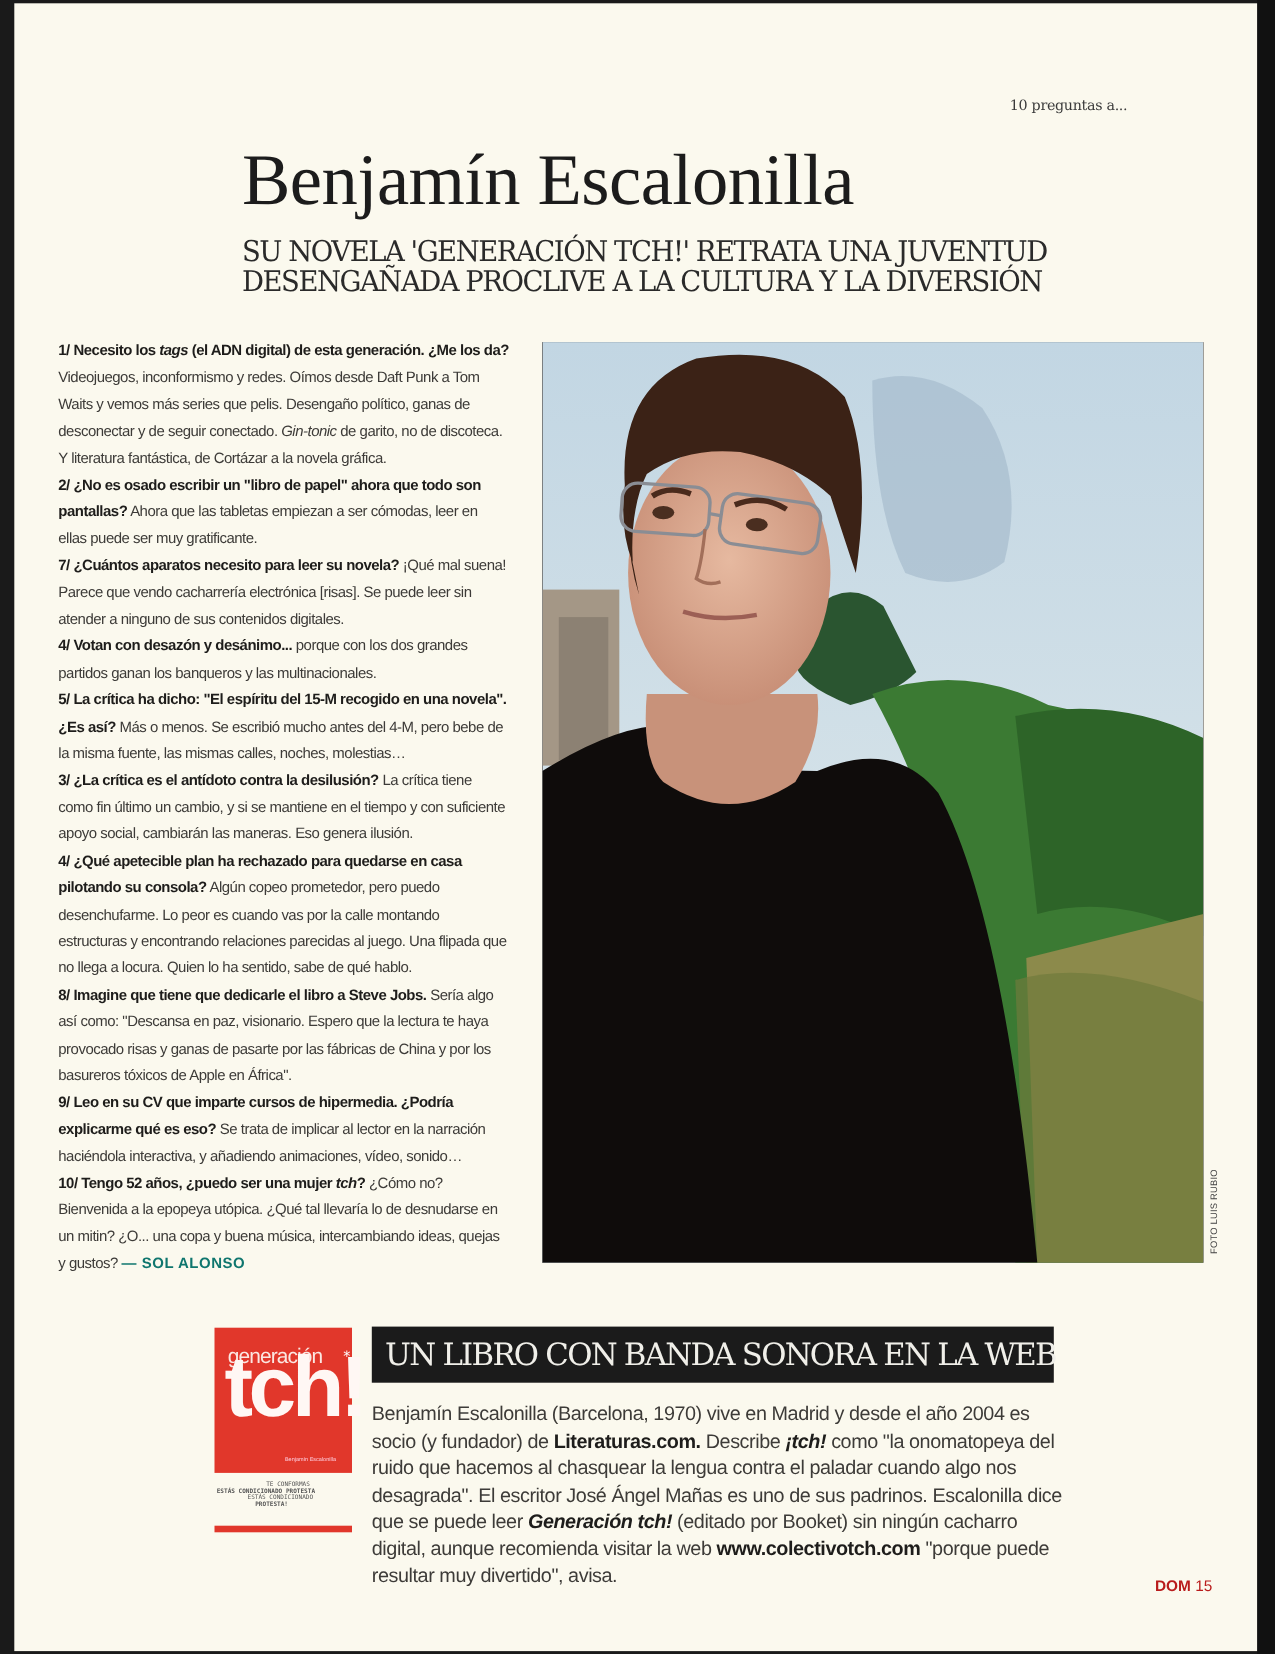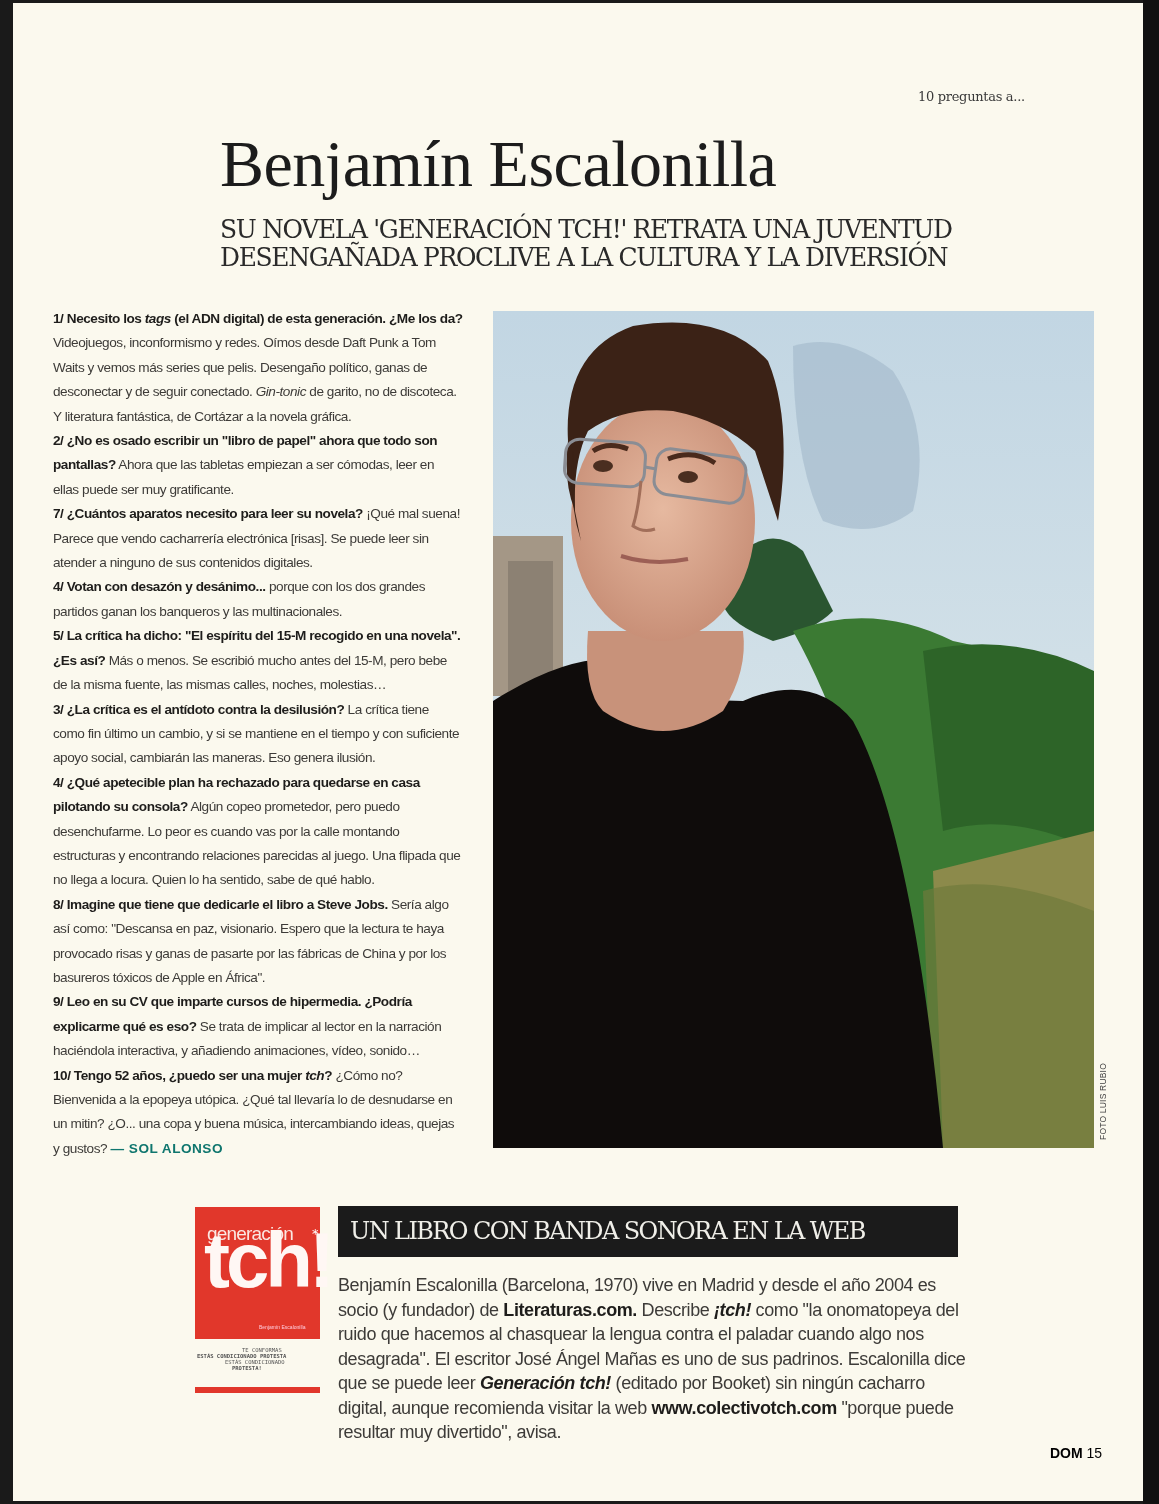--- a/index.html
+++ b/index.html
@@ -135,21 +135,21 @@
     width: 125px; height: 6px;
     background: #e1372b;
   }
   .sidebar-title {
     position: absolute;
     left: 325px; top: 1203px;
     width: 620px; height: 51px;
     background: #1b1b1b;
     color: #f0efe9;
     font-family: "DejaVu Serif", serif;
-    font-size: 24px;
+    font-size: 28px;
     line-height: 51px;
     padding-left: 12px;
     box-sizing: border-box;
     letter-spacing: -1.6px;
     white-space: nowrap;
   }
   .sidebar-body {
     position: absolute;
     left: 325px; top: 1270px;
     width: 630px;
@@ -157,21 +157,21 @@
     font-size: 18px;
     line-height: 24.5px;
     color: #3d3b38;
     letter-spacing: -0.4px;
   }
   .sidebar-body b { color: #1e1d1b; }
   .folio {
     position: absolute;
     left: 1037px; top: 1430px;
     font-family: "Liberation Sans", sans-serif;
-    font-size: 14px; color: #000000; margin-top: 12px;
+    font-size: 14px; color: #b91c1c;
   }
   .folio b { font-weight: bold; }
 </style>
 </head>
 <body>
 
 <div class="page">
 
   <div class="section-label">10 preguntas a...</div>
 
@@ -182,21 +182,21 @@
     <div>DESENGAÑADA PROCLIVE A LA CULTURA Y LA DIVERSIÓN</div>
   </div>
 
   <div class="qa">
     <p>
       <span class="q"><span>1/ Necesito los </span><i>tags</i><span> (el ADN digital) de esta generación. ¿Me los da?</span></span><span><span> Videojuegos, inconformismo y redes. Oímos desde Daft Punk a Tom Waits y vemos más series que pelis. Desengaño político, ganas de desconectar y de seguir conectado. </span><i>Gin-tonic</i><span> de garito, no de discoteca. Y literatura fantástica, de Cortázar a la novela gráfica.</span></span>
     </p>
     <p><span class="q">2/ ¿No es osado escribir un "libro de papel" ahora que todo son pantallas?</span><span> Ahora que las tabletas empiezan a ser cómodas, leer en ellas puede ser muy gratificante.</span></p>
     <p><span class="q">7/ ¿Cuántos aparatos necesito para leer su novela?</span><span> ¡Qué mal suena! Parece que vendo cacharrería electrónica [risas]. Se puede leer sin atender a ninguno de sus contenidos digitales.</span></p>
     <p><span class="q">4/ Votan con desazón y desánimo...</span><span> porque con los dos grandes partidos ganan los banqueros y las multinacionales.</span></p>
-    <p><span class="q">5/ La crítica ha dicho: "El espíritu del 15-M recogido en una novela". ¿Es así?</span><span> Más o menos. Se escribió mucho antes del 15-M, pero bebe de la misma fuente, las mismas calles, noches, molestias…</span></p>
+    <p><span class="q">5/ La crítica ha dicho: "El espíritu del 15-M recogido en una novela". ¿Es así?</span><span> Más o menos. Se escribió mucho antes del 4-M, pero bebe de la misma fuente, las mismas calles, noches, molestias…</span></p>
     <p><span class="q">3/ ¿La crítica es el antídoto contra la desilusión?</span><span> La crítica tiene como fin último un cambio, y si se mantiene en el tiempo y con suficiente apoyo social, cambiarán las maneras. Eso genera ilusión.</span></p>
     <p><span class="q">4/ ¿Qué apetecible plan ha rechazado para quedarse en casa pilotando su consola?</span><span> Algún copeo prometedor, pero puedo desenchufarme. Lo peor es cuando vas por la calle montando estructuras y encontrando relaciones parecidas al juego. Una flipada que no llega a locura. Quien lo ha sentido, sabe de qué hablo.</span></p>
     <p><span class="q">8/ Imagine que tiene que dedicarle el libro a Steve Jobs.</span><span> Sería algo así como: "Descansa en paz, visionario. Espero que la lectura te haya provocado risas y ganas de pasarte por las fábricas de China y por los basureros tóxicos de Apple en África".</span></p>
     <p><span class="q">9/ Leo en su CV que imparte cursos de hipermedia. ¿Podría explicarme qué es eso?</span><span> Se trata de implicar al lector en la narración haciéndola interactiva, y añadiendo animaciones, vídeo, sonido…</span></p>
     <p>
       <span class="q"><span>10/ Tengo 52 años, ¿puedo ser una mujer </span><i>tch</i><span>?</span></span><span> ¿Cómo no? Bienvenida a la epopeya utópica. ¿Qué tal llevaría lo de desnudarse en un mitin? ¿O... una copa y buena música, intercambiando ideas, quejas y gustos? </span><span class="byline">— SOL ALONSO</span>
     </p>
   </div>
 
   <div class="photo">

